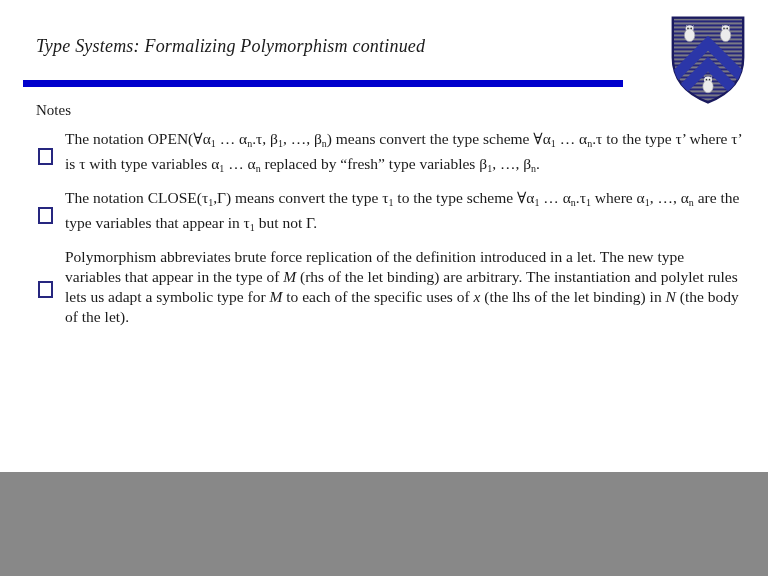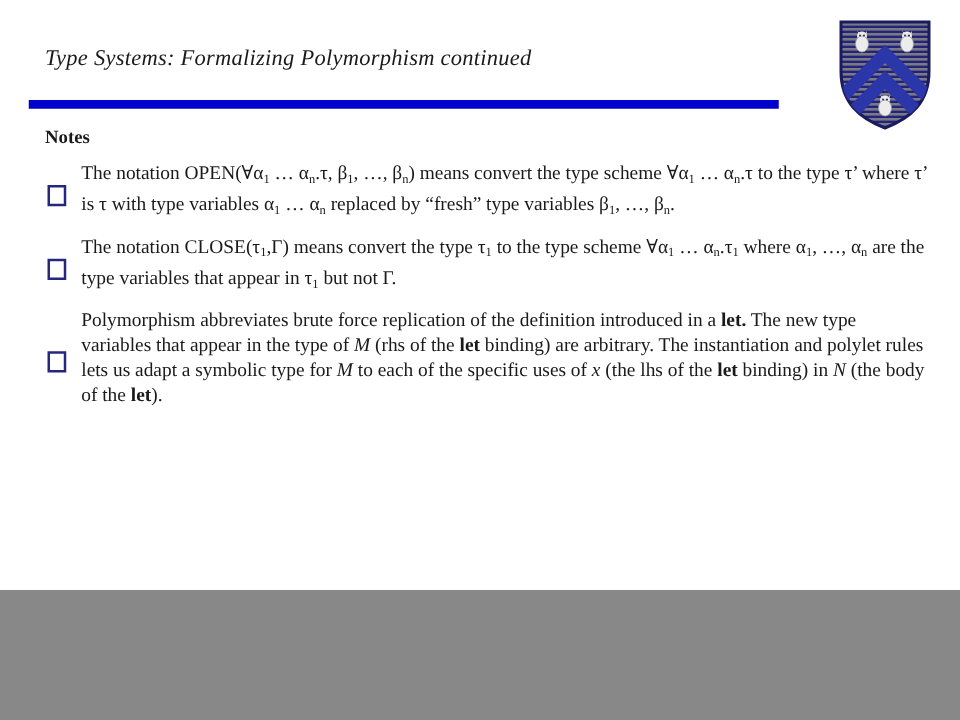--- a/index.html
+++ b/index.html
@@ -15,29 +15,29 @@
   .title{
     position:absolute;left:36px;top:36px;width:620px;
     font-style:italic;font-size:18px;letter-spacing:.2px;
   }
   .rule{
     position:absolute;left:23px;top:80px;width:600px;height:7px;
     background:#0000CC;
   }
   .logo{position:absolute;left:668px;top:14px;width:80px;height:92px;}
   .content{position:absolute;left:36px;top:100px;width:708px;}
-  .heading{font-size:15px;line-height:20px;margin:0 0 9px 0;font-weight:bold;}
+  .heading{font-size:15px;line-height:20px;margin:0 0 9px 0;}
   .bullet-row{display:flex;align-items:center;margin:0 0 9px 0;}
   .bullet-sq{
     flex:0 0 auto;width:11px;height:13px;margin:4px 12px 0 2px;
     border:2px solid #26267F;background:#ffffff;
   }
   .bullet-text{font-size:15.5px;line-height:20px;width:678px;}
   .sub{font-size:10px;vertical-align:-3px;letter-spacing:0;}
-  .b{font-weight:bold;}
+  .b{font-weight:normal;}
   .i{font-style:italic;}
   .footer-course{
     position:absolute;left:36px;top:538px;
     font-style:italic;font-size:13.5px;
   }
   .page-number{
     position:absolute;right:22px;top:540px;font-size:12px;
   }
 </style>
 </head>

